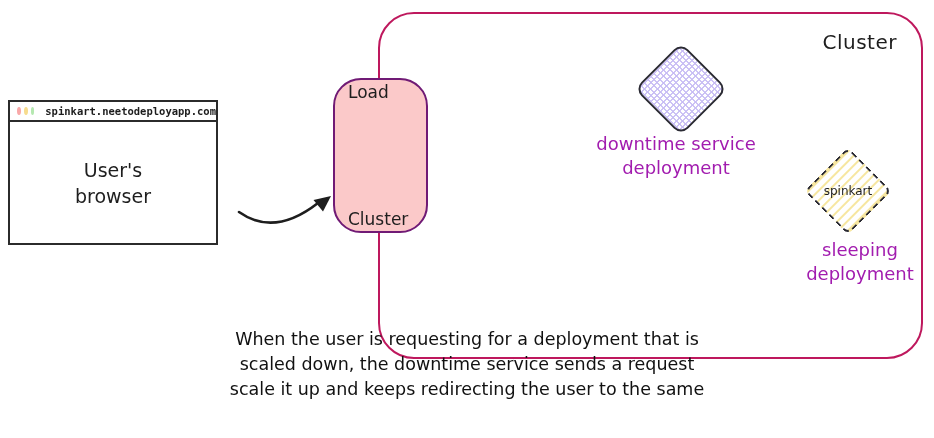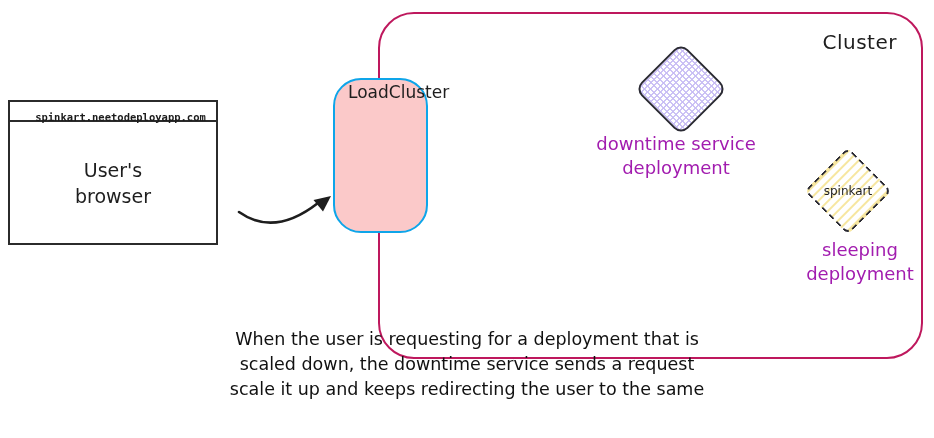--- a/index.html
+++ b/index.html
@@ -10,21 +10,21 @@
     font-family:"DejaVu Sans", sans-serif; color:#1e1e1e;
   }
 
   
   .browser-window {
     position:absolute; left:8px; top:100px; width:210px; height:145px;
     border:2px solid #2b2b2b; background:#fff;
   }
   .browser-titlebar {
     height:20px; border-bottom:2px solid #2b2b2b;
-    display:flex; align-items:center; padding-left:7px; gap:3px;flex-direction:column;
+    display:flex; align-items:center; padding-left:7px; gap:3px;
   }
   .dot { width:8px; height:8px; border-radius:50%; display:inline-block; }
   .dot-red    { background:#f9a8a8; }
   .dot-yellow { background:#f7dc8e; }
   .dot-green  { background:#b5e8b0; }
   .browser-url {
     margin-left:8px; font-family:"DejaVu Sans Mono", monospace;
     font-size:10.5px; font-weight:700; color:#1c1c1c; white-space:nowrap;
   }
   .browser-body {
@@ -45,22 +45,22 @@
     border:2px solid #be185d; border-radius:36px; background:#fff;
   }
   .cluster-label {
     position:absolute; top:16px; right:24px;
     font-size:20px; letter-spacing:0.5px;
   }
 
   
   .load-balancer {
     position:absolute; left:333px; top:78px; width:95px; height:155px;
-    background:#fbc9c9; border:2px solid #0ea5e9; border-radius:28px;
-    z-index:10; display:flex; justify-content:space-between;
+    background:#fbc9c9; border:2px solid #701a75; border-radius:28px;
+    z-index:10; display:flex; flex-direction:column; justify-content:space-between;
     padding-left:13px; font-size:17px; line-height:24px;
   }
 
   
   .diamond {
     position:absolute; transform:rotate(45deg);
   }
   .diamond-downtime {
     left:268px; top:42px; width:66px; height:66px;
     border:2.5px solid #2a2a33; border-radius:10px;

